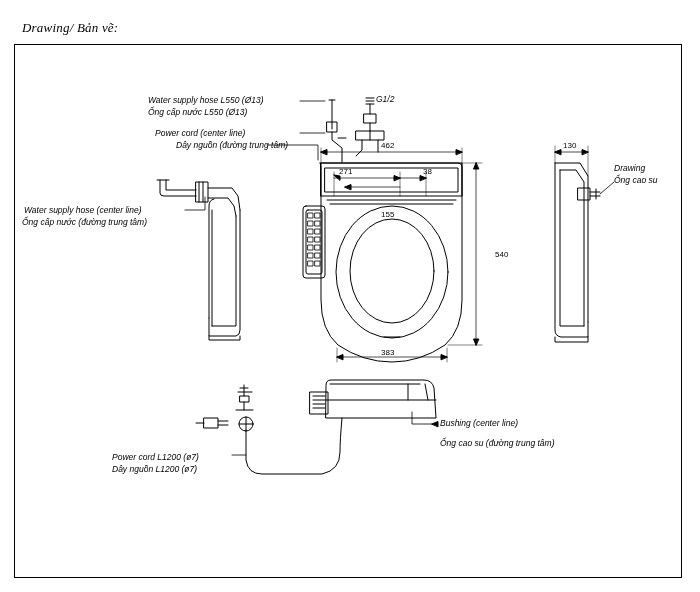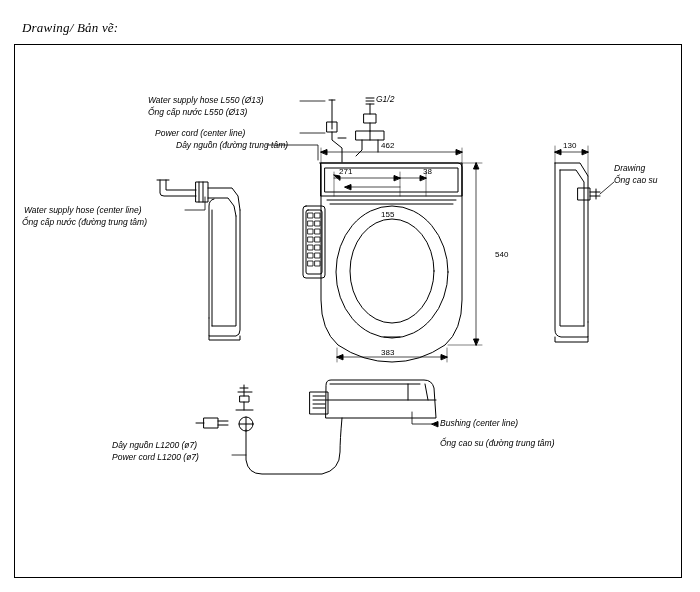--- a/index.html
+++ b/index.html
@@ -236,21 +236,21 @@
 
   <div class="lbl" style="left:376px; top:94px;">G1/2</div>
 
   <div class="lbl" style="left:614px; top:163px;">Drawing</div>
   <div class="lbl" style="left:614px; top:175px;">Ống cao su</div>
 
   <div class="lbl" style="left:440px; top:418px;">Bushing (center line)</div>
   <div class="lbl" style="left:440px; top:438px;">Ống cao su (đường trung tâm)</div>
 
   <div class="lbl" style="left:112px; top:452px;">Power cord L1200 (ø7)</div>
-  <div class="lbl" style="left:112px; top:440px;">Dây nguồn L1200 (ø7)</div>
+  <div class="lbl" style="left:112px; top:464px;">Dây nguồn L1200 (ø7)</div>
 
   <div class="dim" style="left:381px; top:141px;">462</div>
   <div class="dim" style="left:339px; top:167px;">271</div>
   <div class="dim" style="left:381px; top:167px;margin-top:43px;">155</div>
   <div class="dim" style="left:423px; top:167px;">38</div>
   <div class="dim" style="left:479px; top:250px;padding-left:16px;">540</div>
   <div class="dim" style="left:381px; top:348px;">383</div>
   <div class="dim" style="left:563px; top:141px;">130</div>
 
 </div>

